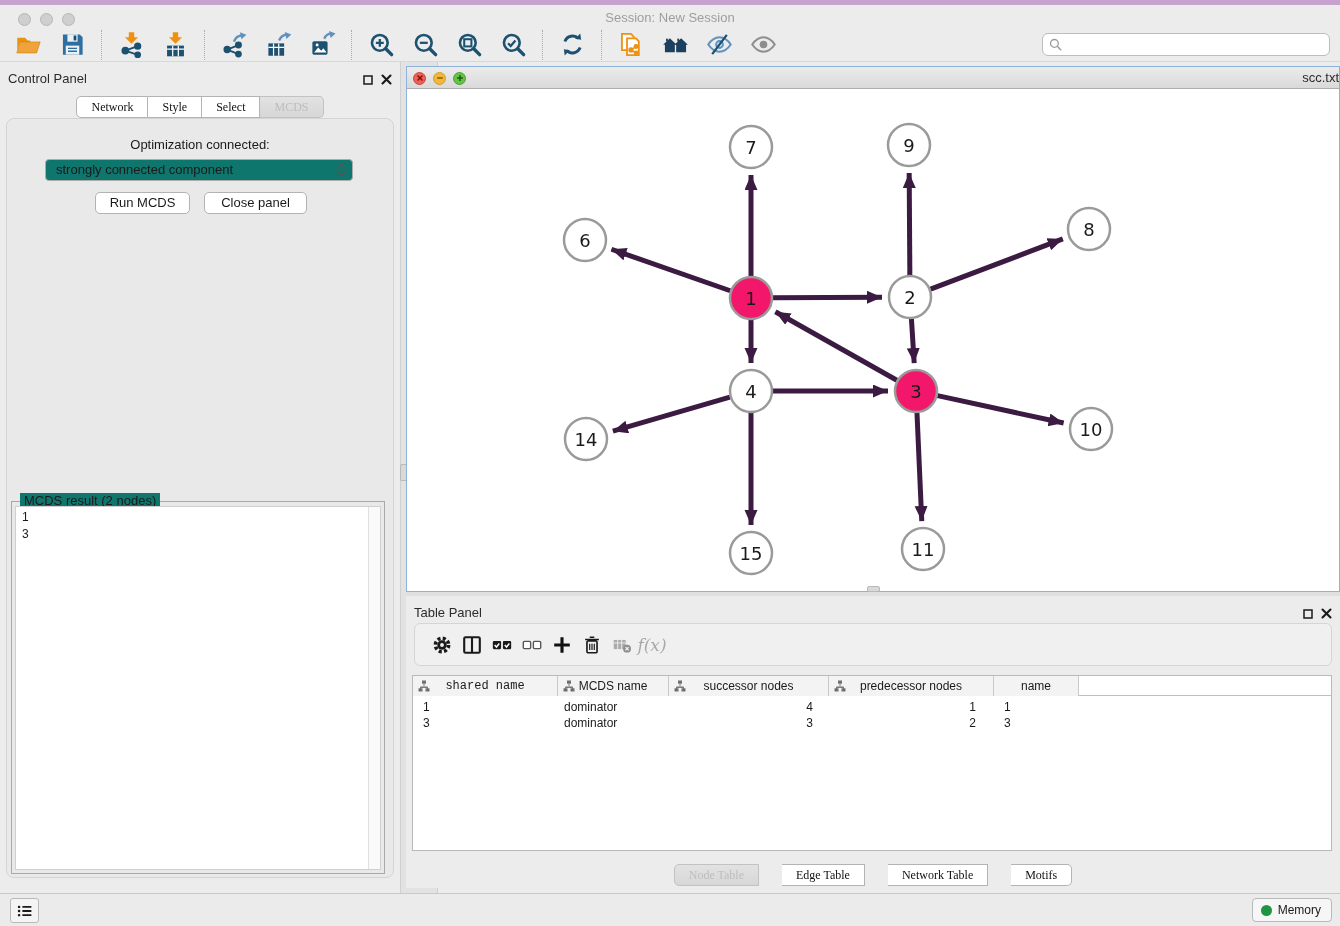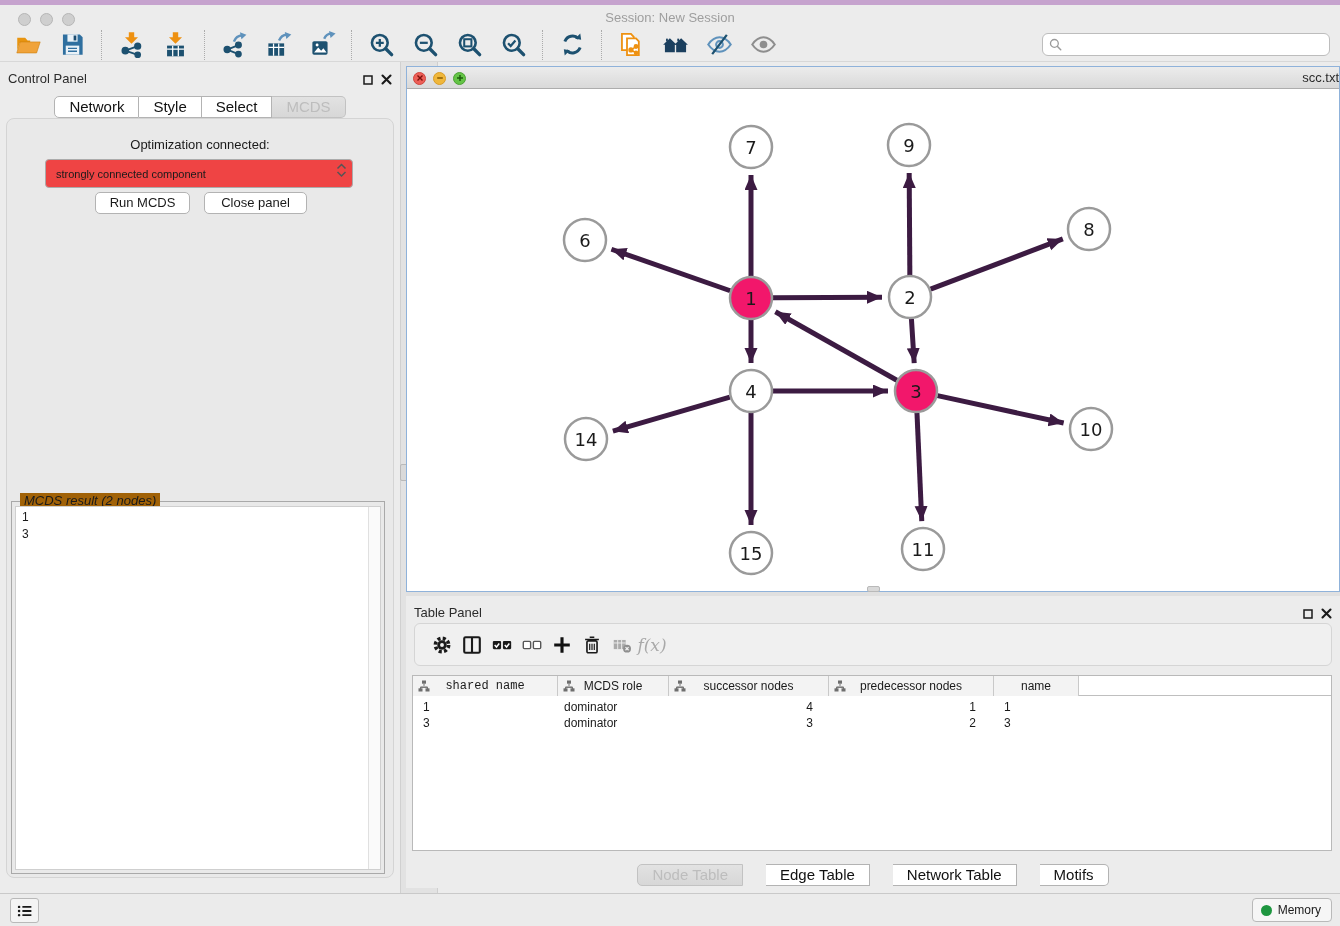--- a/index.html
+++ b/index.html
@@ -26,39 +26,39 @@
   #search-wrap { position:absolute; right:10px; top:5px; width:288px; height:23px; background:#FFF;
                  border:1px solid #BDBDBD; border-radius:6px; display:flex; align-items:center; padding-left:6px; }
   #search-wrap input { border:none; outline:none; flex:1; font-size:12px; font-family:"Liberation Sans",sans-serif; background:transparent; margin-left:4px; }
 
   
   #control-panel { left:0; top:62px; width:400px; height:831px; background:#ECECEC; }
   .panel-head { position:absolute; left:8px; top:9px; font-size:13px; color:#2B2B2B; }
   .panel-btns { position:absolute; right:8px; top:9px; display:flex; gap:8px; align-items:center; }
   #cp-tabs { position:absolute; left:0; right:0; top:34px; display:flex; justify-content:center; }
   .seg-tab { height:22px; padding:0 14px; background:#FFF; border:1px solid #B3B3B3; border-left:none;
-             font-size:15px; line-height:20px; color:#111; }
+             font-size:12px; line-height:20px; color:#111;font-family:Liberation Serif, serif; }
   .seg-tab:first-child { border-left:1px solid #B3B3B3; border-radius:5px 0 0 5px; }
   .seg-tab:last-child { border-radius:0 5px 5px 0; }
   #cp-tabs .seg-tab.selected, #bottom-tabs .seg-tab.selected {
              background:linear-gradient(#E2E2E2,#D7D7D7); color:#BDBDBD; border-color:#C2C2C2; }
   #cp-body { position:absolute; left:6px; top:56px; width:388px; height:760px; background:#E9E9E9;
              border:1px solid #D4D4D4; border-radius:8px; }
   #opt-label { position:absolute; left:0; right:0; top:18px; text-align:center; font-size:13px; }
-  #opt-select { position:absolute; left:38px; top:40px; width:308px; height:29px; background:#ef4444;
-                border:1px solid #ABABAB; border-radius:4px; font-size:11px; line-height:20px;
+  #opt-select { position:absolute; left:38px; top:40px; width:308px; height:22px; background:#0f766e;
+                border:1px solid #ABABAB; border-radius:4px; font-size:13px; line-height:20px;
                 padding-left:10px; display:flex; align-items:center; }
   #opt-select .stepper { position:absolute; right:5px; top:3px; }
   .cp-btn { position:absolute; top:73px; height:22px; background:#FFF; border:1px solid #B3B3B3;
             border-radius:5px; font-size:13px; line-height:20px; text-align:center; }
   #run-btn { left:88px; width:95px; }
   #close-btn { left:197px; width:103px; }
   #result-group { position:absolute; left:4px; top:382px; width:374px; height:373px;
                   border:1px solid #A9A9A9; }
-  #result-title { position:absolute; left:8px; top:-9px; background:#a16207; padding:0 4px; font-size:13px;font-style:italic; }
+  #result-title { position:absolute; left:8px; top:-9px; background:#0f766e; padding:0 4px; font-size:13px; }
   #result-area { position:absolute; left:3px; top:4px; right:3px; bottom:3px; background:#FFF;
                  border:1px solid #CFCFCF; }
   #result-text { padding:2px 6px; font-size:12px; line-height:17px; white-space:pre; }
   #result-scroll { position:absolute; right:0; top:0; width:12px; bottom:0; background:#FAFAFA; border-left:1px solid #E0E0E0; }
 
   
   #v-splitter { left:400px; top:62px; width:6px; height:831px; background:#E2E2E2; border-left:1px solid #D0D0D0; border-right:1px solid #CFCFCF; }
   .grip { background:#D9D9D9; border:1px solid #B9B9B9; border-radius:2px; }
 
   
@@ -477,21 +477,21 @@
         </div>
         <div class="th" style="width: 111px;">
           <span class="tree-ic">
   <svg width="12" height="12" viewBox="0 0 12 12">
     <rect x="4" y="0.5" width="4" height="3.2" fill="#6E6E6E"></rect>
     <path d="M6 3.7v2.2M2.5 9V7.2h7V9M2.5 7.2h7" stroke="#6E6E6E" stroke-width="1" fill="none"></path>
     <rect x="0.5" y="8.3" width="4" height="3.2" fill="#6E6E6E"></rect>
     <rect x="7.5" y="8.3" width="4" height="3.2" fill="#6E6E6E"></rect>
   </svg>
 </span>
-          <span>MCDS role</span>
+          <span>MCDS name</span>
         </div>
         <div class="th" style="width: 160px;">
           <span class="tree-ic">
   <svg width="12" height="12" viewBox="0 0 12 12">
     <rect x="4" y="0.5" width="4" height="3.2" fill="#6E6E6E"></rect>
     <path d="M6 3.7v2.2M2.5 9V7.2h7V9M2.5 7.2h7" stroke="#6E6E6E" stroke-width="1" fill="none"></path>
     <rect x="0.5" y="8.3" width="4" height="3.2" fill="#6E6E6E"></rect>
     <rect x="7.5" y="8.3" width="4" height="3.2" fill="#6E6E6E"></rect>
   </svg>
 </span>

